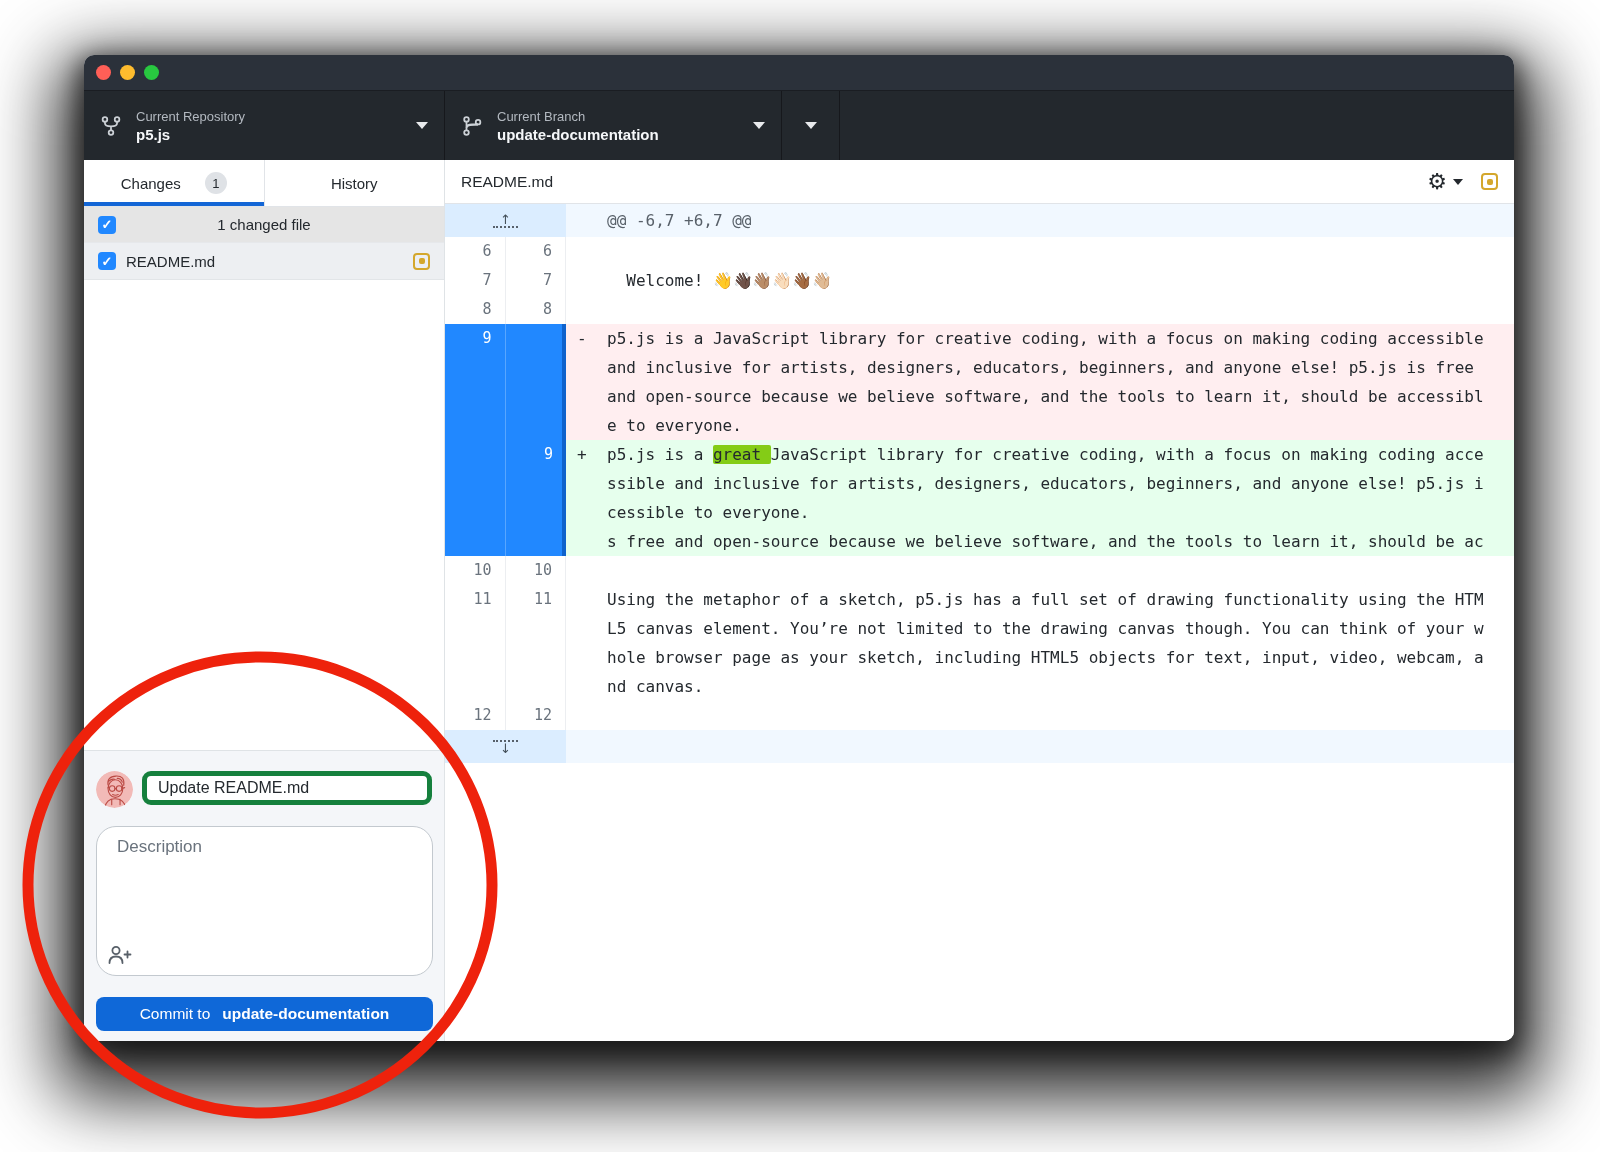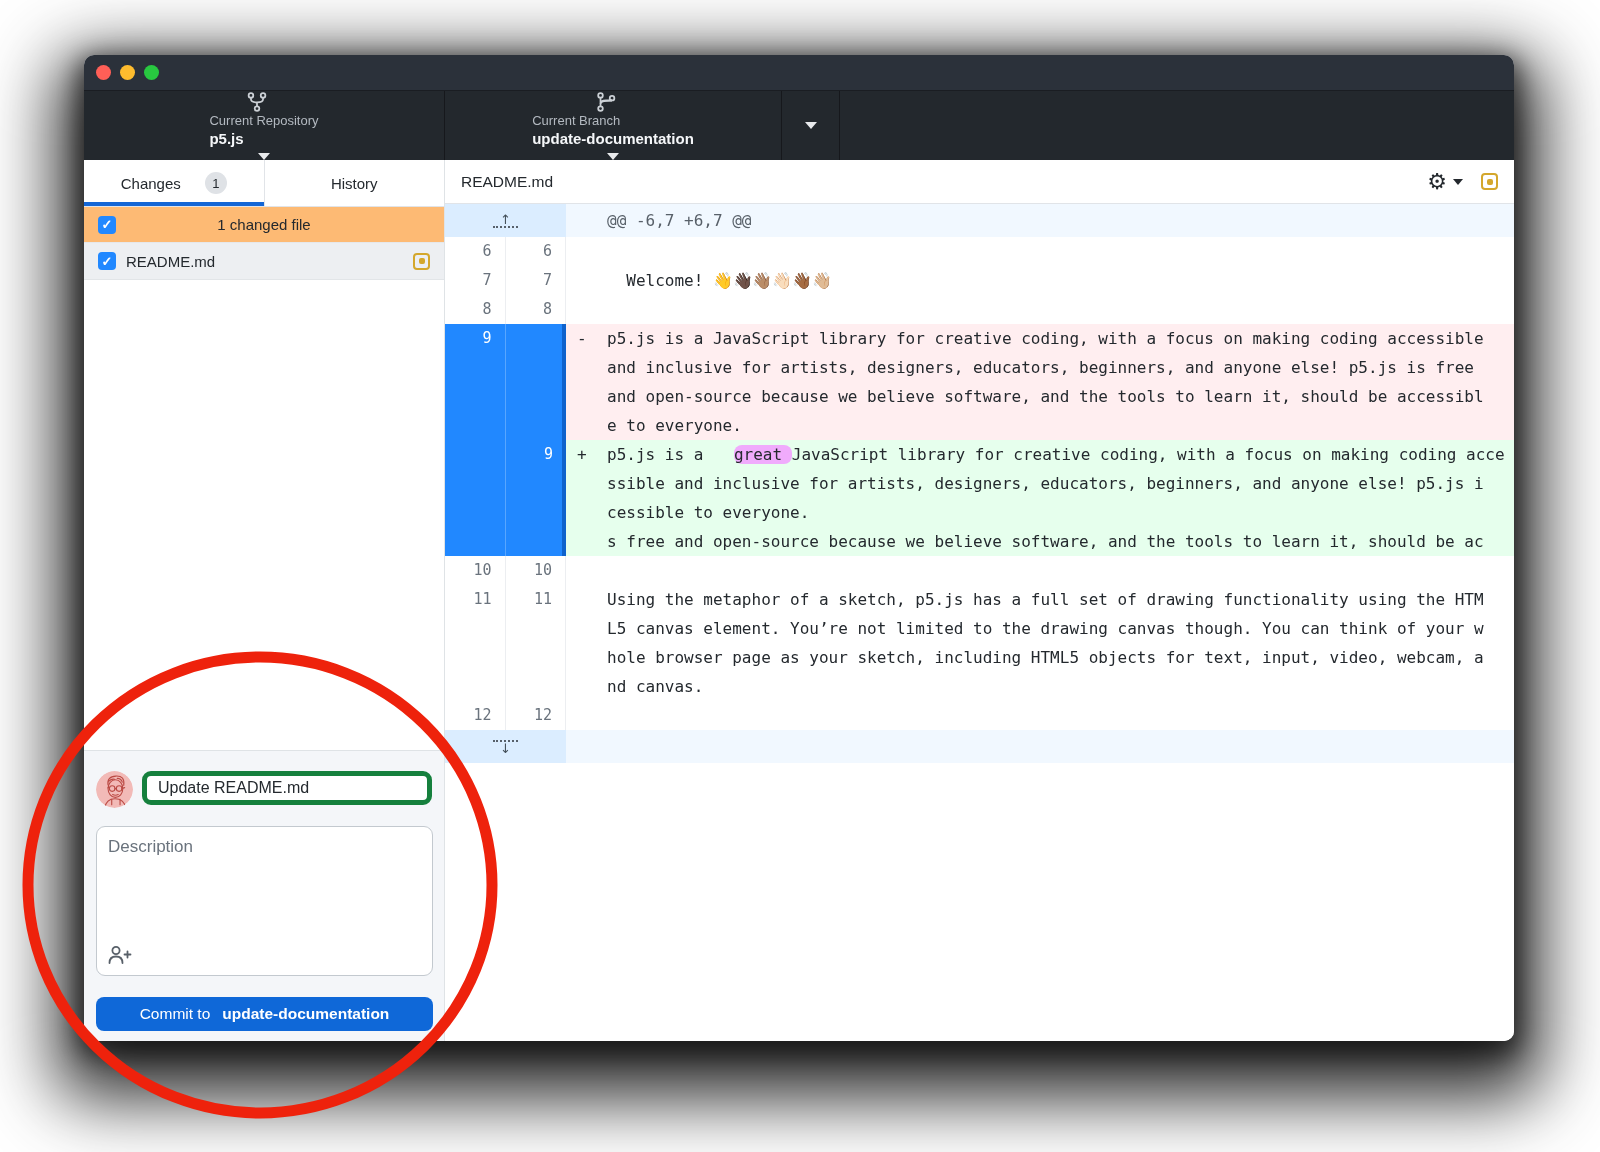--- a/index.html
+++ b/index.html
@@ -11,21 +11,21 @@
     border-radius:10px; overflow:hidden; background:#fff;
     box-shadow: 0 30px 70px 28px rgba(0,0,0,0.82), 0 8px 24px 6px rgba(0,0,0,0.55); }
 
   
   .titlebar { height:35px; background:#2b313a; display:flex; align-items:center; padding-left:12px; gap:9px; }
   .tl { width:15px; height:15px; border-radius:50%; }
   .tl.red { background:#ff5f57; } .tl.yellow { background:#febc2e; } .tl.green { background:#28c840; }
 
   
   .toolbar { height:70px; background:#23282d; display:flex; border-top:1px solid #1a1d22; color:#fff; }
-  .tb-section { display:flex; align-items:center; padding:0 16px; border-right:1px solid #16181c; cursor:default;flex-direction:column; }
+  .tb-section { display:flex; align-items:center; padding:0 16px; border-right:1px solid #16181c; cursor:default; }
   .tb-repo { width:361px; } .tb-branch { width:337px; } .tb-publish { width:360px; }
   .tb-caret-btn { width:58px; justify-content:center; }
   .tb-fill { flex:1; border-right:none; }
   .tb-icon { width:22px; height:22px; margin-right:14px; flex:none; }
   .tb-text { flex:1; min-width:0; }
   .tb-label { font-size:13px; color:#b3b9c0; margin-bottom:2px; }
   .tb-value { font-size:15px; font-weight:bold; color:#f5f7f9; }
   .tb-sub { font-size:13px; color:#b3b9c0; margin-top:2px; }
   .caret { width:0; height:0; border-left:6px solid transparent; border-right:6px solid transparent; border-top:7px solid #e8eaec; flex:none; }
 
@@ -36,43 +36,43 @@
 
   
   .tabs { height:47px; display:flex; border-bottom:1px solid #e1e4e8; }
   .tab { flex:1; display:flex; align-items:center; justify-content:center; gap:24px;
          font-size:15px; color:#24292e; position:relative; cursor:pointer; background:#fff; border:none; font-family:inherit; }
   .tab + .tab { border-left:1px solid #e1e4e8; }
   .tab.active::after { content:""; position:absolute; left:0; right:0; bottom:0; height:4px; background:#1366d6; }
   .badge { min-width:22px; height:22px; border-radius:11px; background:#dfe2e6; color:#24292e;
            font-size:13px; display:inline-flex; align-items:center; justify-content:center; padding:0 6px; }
 
-  .filelist-summary { height:36px; background:#fdba74; border-bottom:1px solid #e6e8eb;
+  .filelist-summary { height:36px; background:#e5e5e5; border-bottom:1px solid #e6e8eb;
       display:flex; align-items:center; font-size:15px; color:#24292e; position:relative; }
   .filelist-summary .summary-text { position:absolute; left:0; right:0; text-align:center; }
   .file-row { height:37px; background:#edeff2; border-bottom:1px solid #e2e5e8;
       display:flex; align-items:center; font-size:15px; color:#24292e; padding:0 14px; gap:10px; }
   .file-row .fname { flex:1; }
   .checkbox { width:18px; height:18px; border-radius:4px; background:#2188ff; position:relative; flex:none; cursor:pointer; z-index:1; }
   .checkbox::after { content:"✓"; position:absolute; left:0; top:0; right:0; bottom:0;
       color:#fff; font-size:13px; font-weight:bold; display:flex; align-items:center; justify-content:center; }
   .mod-badge { width:17px; height:17px; border:2px solid #d4a72c; border-radius:4px; position:relative; flex:none; }
   .mod-badge::after { content:""; position:absolute; width:6px; height:6px; border-radius:2px; background:#d4a72c;
       left:50%; top:50%; transform:translate(-50%,-50%); }
 
   
   .commit-form { position:absolute; left:0; bottom:0; width:100%; height:291px;
       background:#f4f6f9; border-top:1px solid #dfe3e6; padding:20px 12px 0 12px; }
   .cf-row { display:flex; align-items:flex-start; gap:9px; }
   .avatar { width:37px; height:37px; border-radius:50%; overflow:hidden; flex:none; }
   .summary-input { flex:1; height:34px; border:5px solid #15803d; border-radius:9px; background:#fff;
       font-size:16px; color:#24292e; padding:0 11px; font-family:inherit; outline:none; }
   .desc-wrap { position:relative; margin-top:18px; }
-  .desc-input { width:337px; height:150px; border:1px solid #c3c9cf; border-radius:9px; background:#fff;
-      font-size:17px; color:#0f766e; padding:10px 11px; font-family:inherit; resize:none; outline:none; }
+  .desc-input { width:337px; height:150px; border:1px solid #c3c9cf; border-radius:20px; background:#fff;
+      font-size:17px; color:#0f766e; padding:10px 20px; font-family:inherit; resize:none; outline:none; }
   .desc-input::placeholder { color:#6a737d; }
   .coauthor { position:absolute; left:12px; bottom:12px; cursor:pointer; }
   .commit-btn { margin-top:17px; width:337px; height:34px; border:none; border-radius:8px; background:#0f68d8;
       color:#fff; font-size:15.5px; font-family:inherit; cursor:pointer; display:flex; align-items:center; justify-content:center; gap:12px; }
   .commit-btn .b { font-weight:bold; }
 
   
   .diff-header { height:44px; border-bottom:1px solid #e1e4e8; display:flex; align-items:center;
       padding:0 16px; font-size:15.5px; color:#24292e; }
   .diff-header .fname { flex:1; }
@@ -87,21 +87,21 @@
       font-family:"DejaVu Sans Mono",monospace; line-height:29px;
       border-right:1px solid #eceef1; }
   .drow.sel .gut { background:#2188ff; box-shadow:inset -4px 0 0 #0f62cc; }
   .drow.sel .gcol { color:#fff; border-right-color:rgba(255,255,255,0.25); }
   .drow.sel .gcol:last-child { border-right:none; }
   .code { flex:1; position:relative; padding-left:41px; font-size:16px; color:#24292e; }
   .dline { height:29px; line-height:29px; white-space:pre; overflow:hidden; }
   .sign { position:absolute; left:11px; top:0; line-height:29px; font-size:16px; color:#24292e; }
   .drow.del .code { background:#ffeef0; }
   .drow.add .code { background:#e6ffed; }
-  .hlw { background:#f0abfc; border-radius:8px;margin-left:21px; }
+  .hlw { background:#84cc16; border-radius:2px; }
 
   .drow.hunk { height:33px; }
   .hunk .gut { background:#dbedff; align-items:center; justify-content:center; cursor:pointer; }
   .hunk .code { background:#f1f8ff; color:#586069; line-height:33px; font-size:16px; }
   .expander { display:flex; flex-direction:column; align-items:center; gap:1px; }
   .dotline { width:25px; border-top:2px dotted #57606a; }
   .exp-arrow { font-size:13px; line-height:11px; color:#44505a; font-family:"DejaVu Sans",sans-serif; }
 
   
   .annotation { position:absolute; left:0; top:0; width:1600px; height:1152px; pointer-events:none; }

